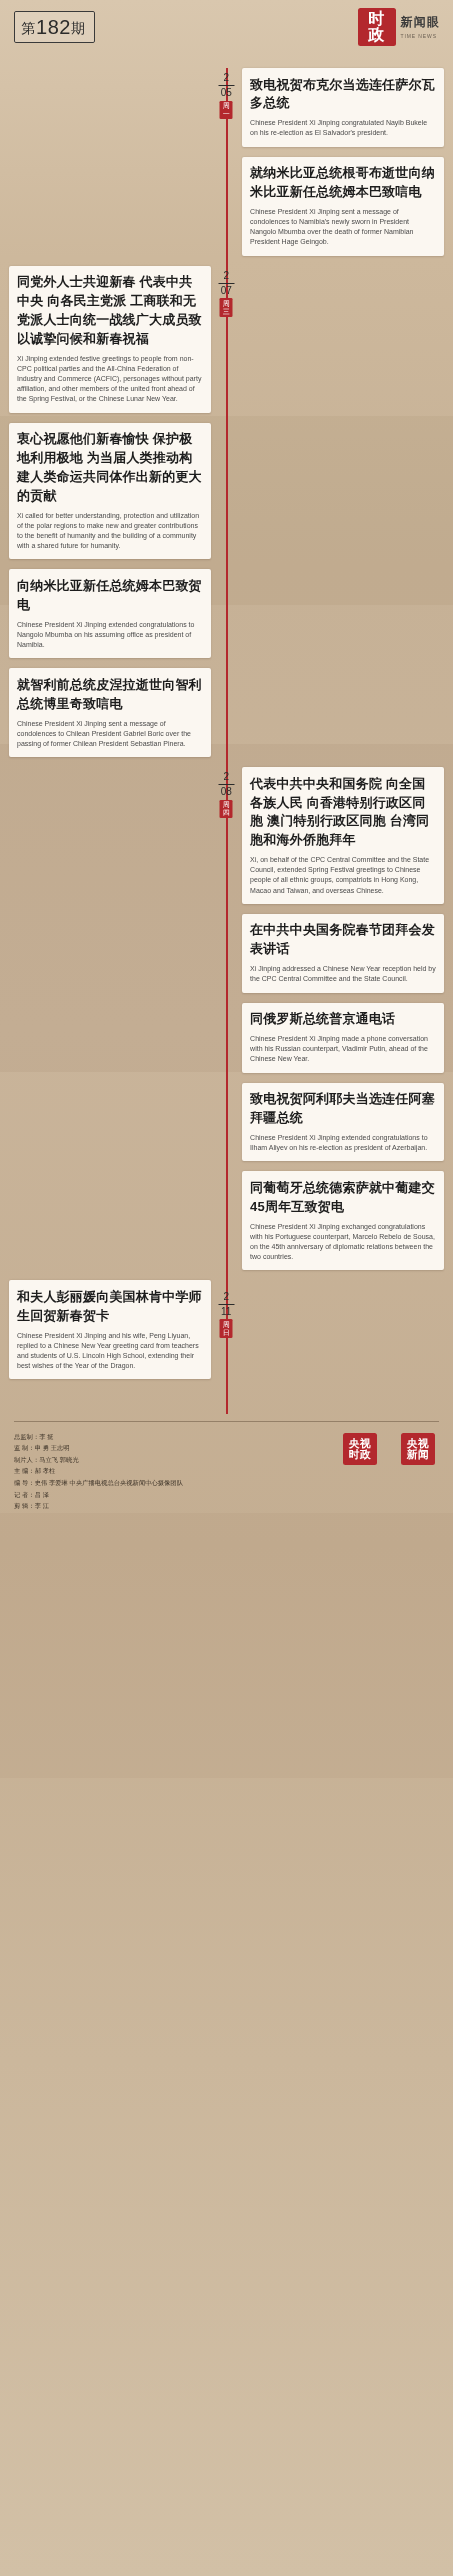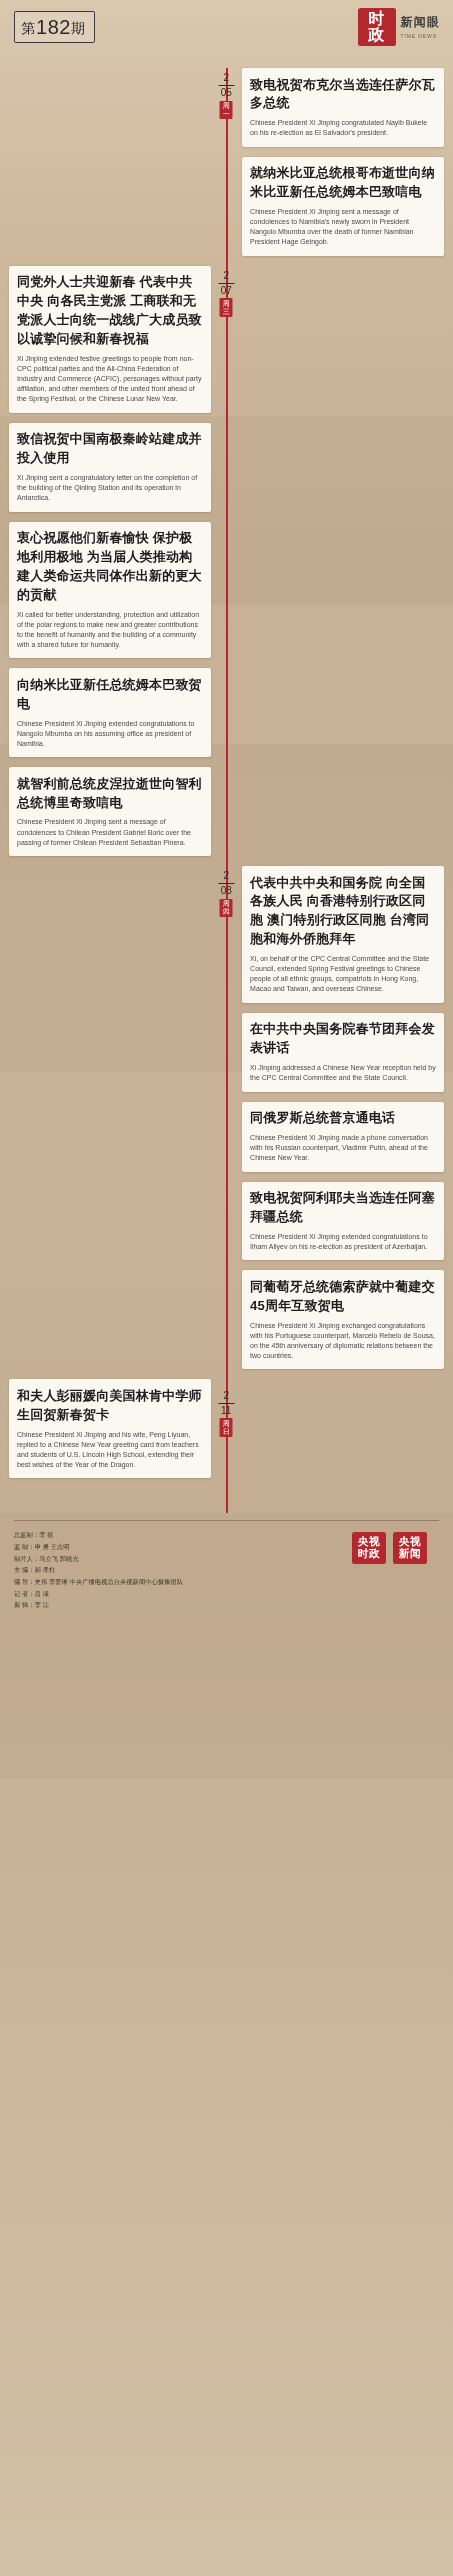--- a/index.html
+++ b/index.html
@@ -178,24 +178,24 @@
     min-height:76px;
   }
   .credits {
     font-size:6.3px;
     color:#3c3227;
     line-height:1.85;
   }
   .credits .ln { display:block; }
   .footer-logos {
     position:absolute;
-    right:12px;
+    right:4px;
     top:11.4px;
     display:flex;
-    gap:7px;
+    gap:24px;
   }
   .logo-box {
     background:#b3282d;
     color:#fff;
     border-radius:2.5px;
     padding:4.4px 5.7px;
     font-size:10.7px;
     font-weight:bold;
     line-height:1.1;
     text-align:center;
@@ -256,24 +256,20 @@
       </div>
     </div>
 
     <div class="row">
       <div class="col left">
         <div class="card">
           <div class="cn">同党外人士共迎新春 代表中共中央 向各民主党派 工商联和无党派人士向统一战线广大成员致以诚挚问候和新春祝福</div>
           <div class="en">Xi Jinping extended festive greetings to people from non-CPC political parties and the All-China Federation of Industry and Commerce (ACFIC), personages without party affiliation, and other members of the united front ahead of the Spring Festival, or the Chinese Lunar New Year.</div>
         </div>
         <div class="card">
-          <div class="cn">致信祝贺中国南极秦岭站建成并投入使用</div>
-          <div class="en">Xi Jinping sent a congratulatory letter on the completion of the building of the Qinling Station and its operation in Antarctica.</div>
-        </div>
-        <div class="card">
           <div class="cn">衷心祝愿他们新春愉快 保护极地利用极地 为当届人类推动构建人类命运共同体作出新的更大的贡献</div>
           <div class="en">Xi called for better understanding, protection and utilization of the polar regions to make new and greater contributions to the benefit of humanity and the building of a community with a shared future for humanity.</div>
         </div>
         <div class="card">
           <div class="cn">向纳米比亚新任总统姆本巴致贺电</div>
           <div class="en">Chinese President Xi Jinping extended congratulations to Nangolo Mbumba on his assuming office as president of Namibia.</div>
         </div>
         <div class="card">
           <div class="cn">就智利前总统皮涅拉逝世向智利总统博里奇致唁电</div>
           <div class="en">Chinese President Xi Jinping sent a message of condolences to Chilean President Gabriel Boric over the passing of former Chilean President Sebastian Pinera.</div>

